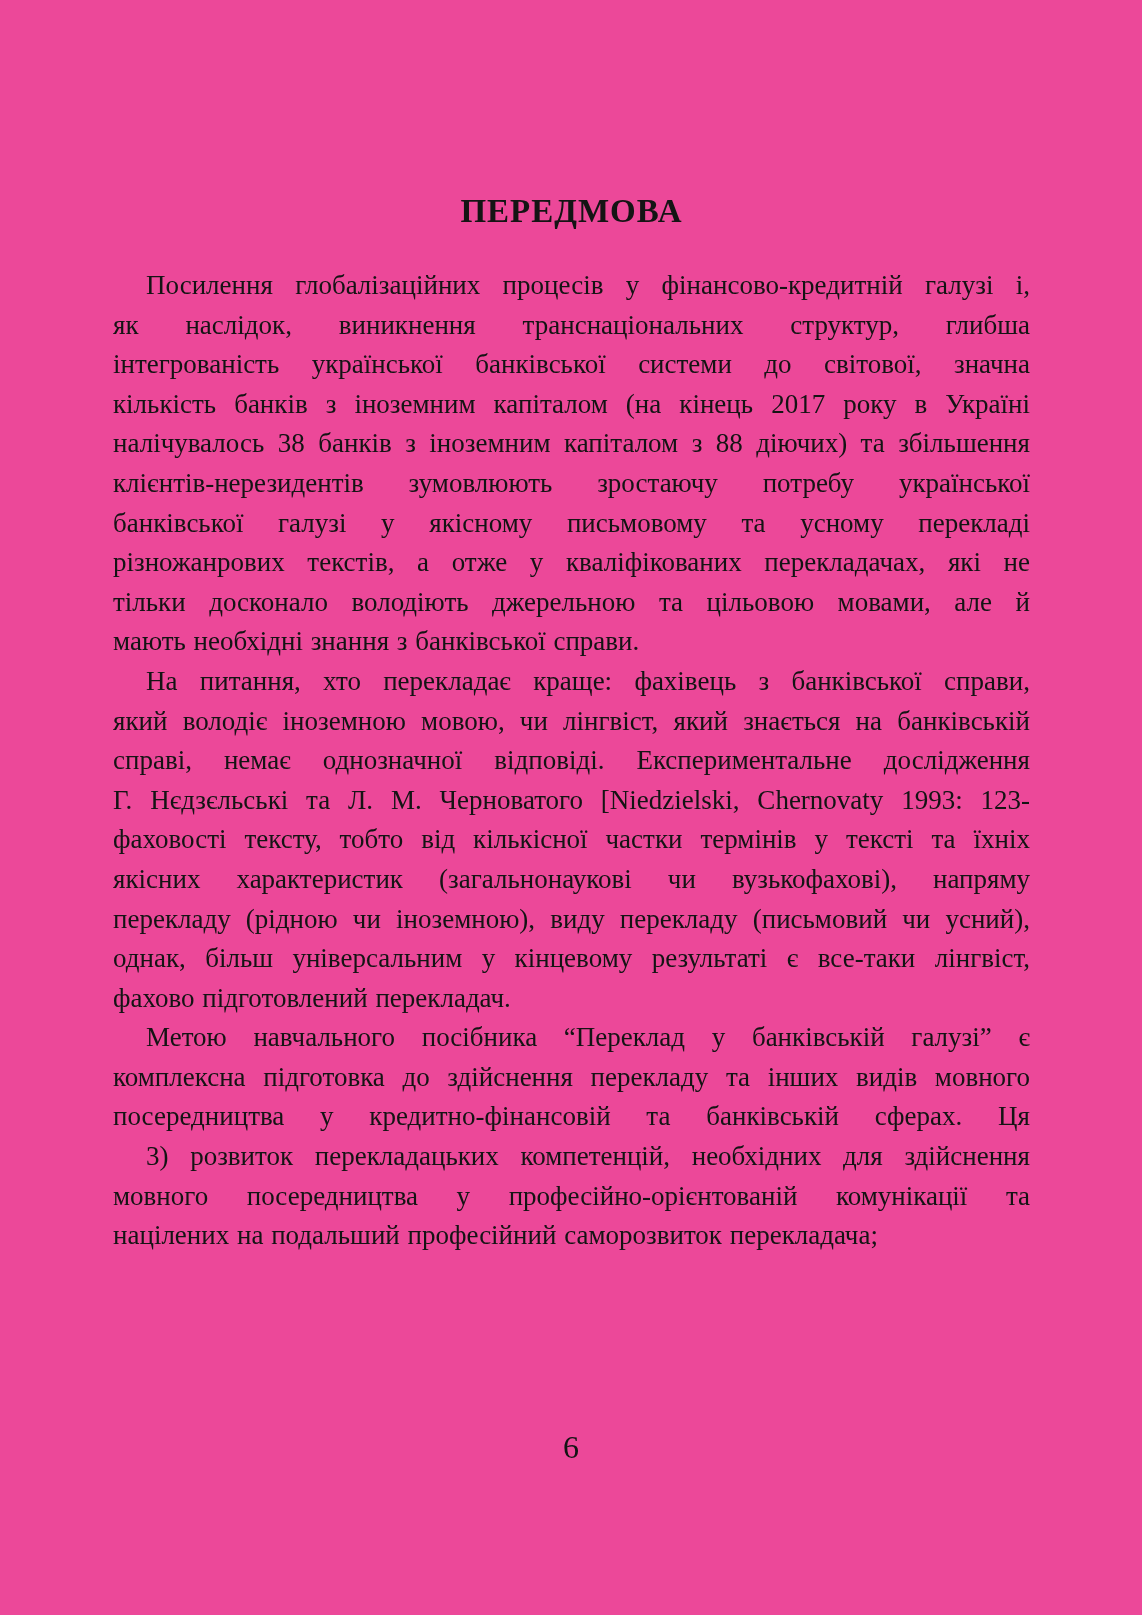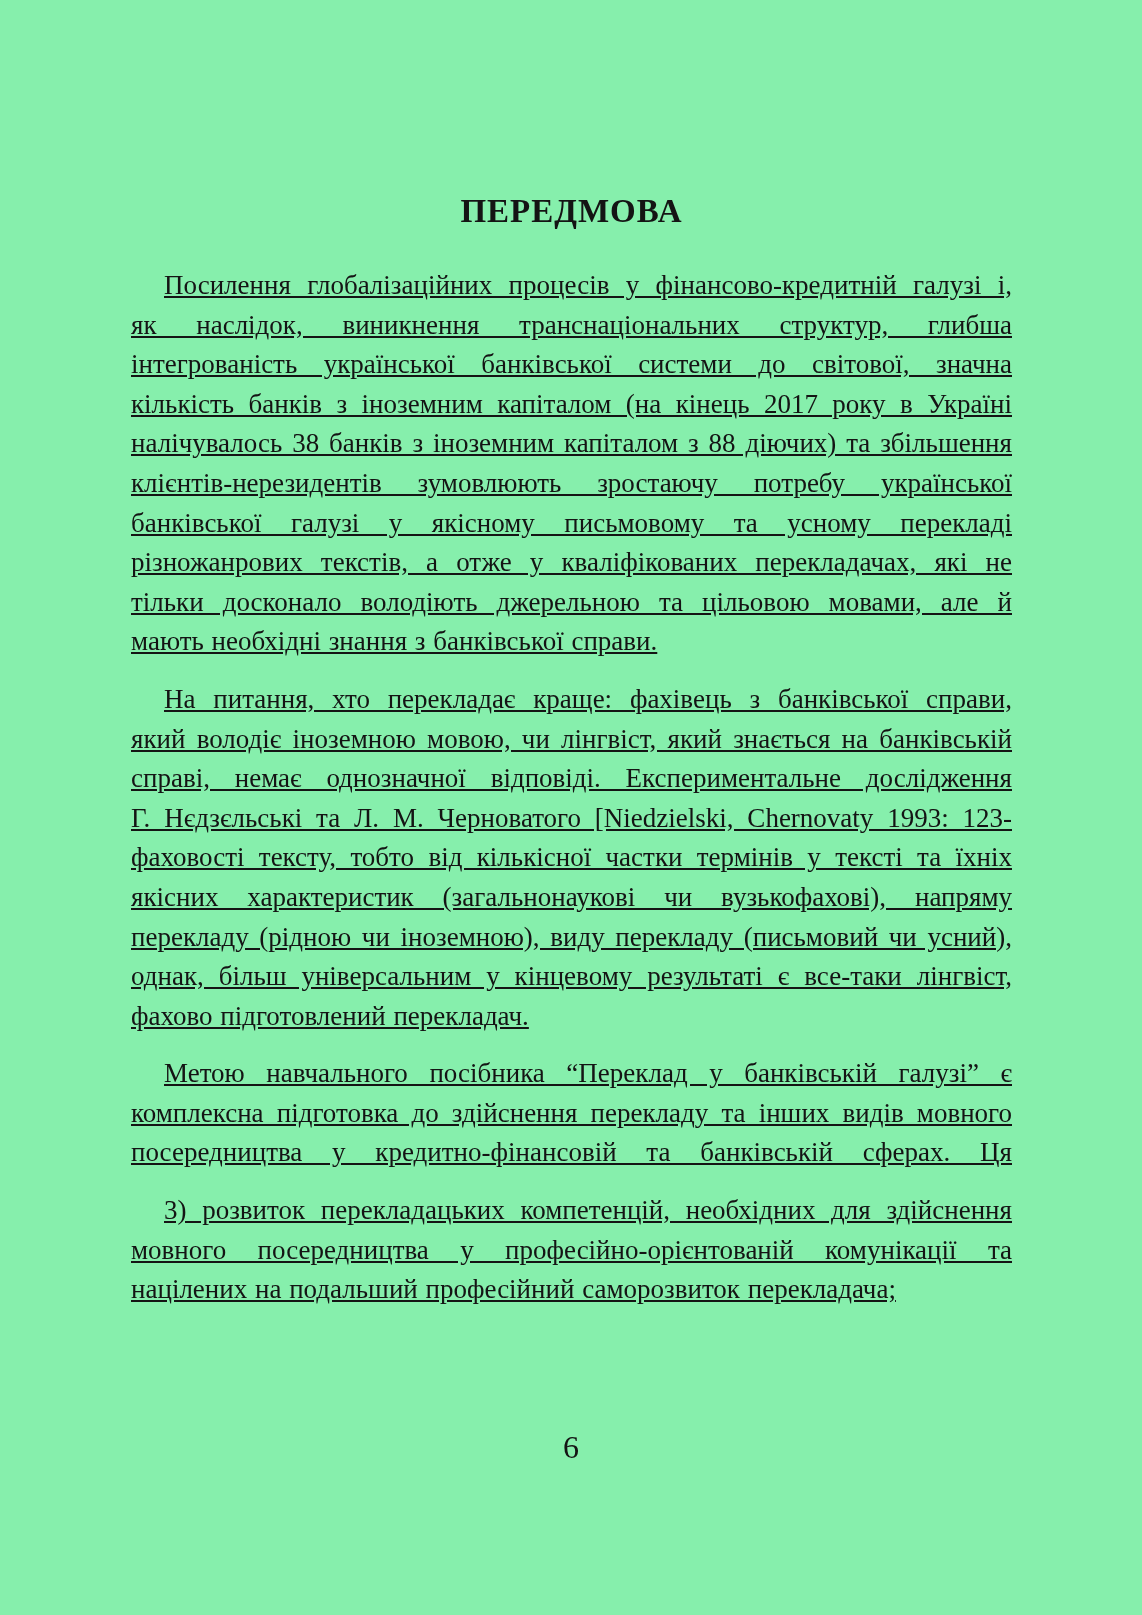--- a/index.html
+++ b/index.html
@@ -4,42 +4,41 @@
 <style>
   html, body {
     margin: 0;
     padding: 0;
     background: #e9e9e9;
   }
   .page {
     position: relative;
     width: 1142px;
     height: 1615px;
-    background: #86efac;
+    background: #ec4899;
     font-family: "Liberation Serif", "DejaVu Serif", serif;
     color: #141414;
     overflow: hidden;
   }
   .content {
     position: absolute;
     top: 191px;
     left: 113px;
     width: 917px;
   }
   .doc-title {
     margin: 0 0 34px 0;
     text-align: center;
     font-size: 33px;
     line-height: 41px;
     font-weight: bold;
     letter-spacing: 1px;
   }
   .paragraph {
-    margin: 18px;
-    text-decoration: underline;
+    margin: 0;
   }
   .line {
     font-size: 27px;
     line-height: 39.6px;
     text-align: justify;
     text-align-last: justify;
     word-spacing: 1px;
   }
   .line.first {
     text-indent: 33px;

